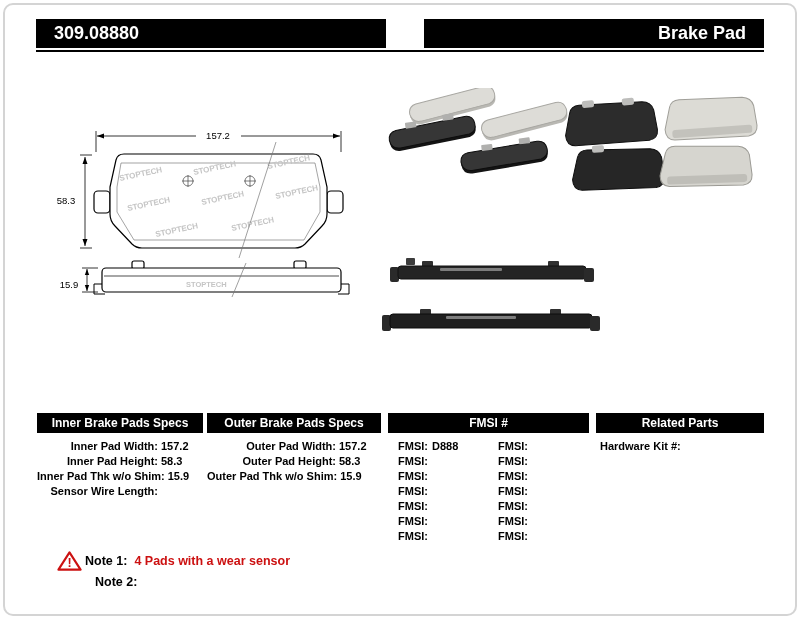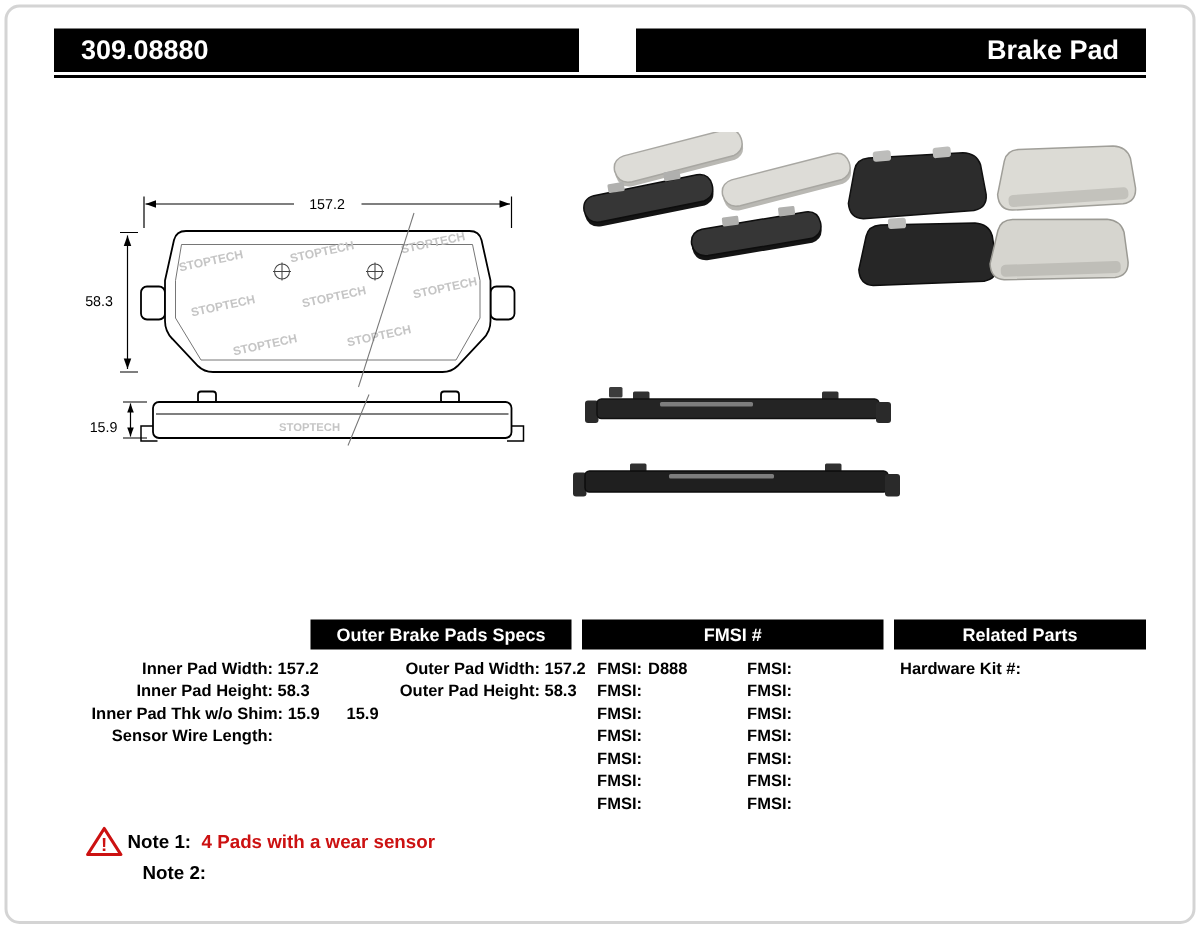--- a/index.html
+++ b/index.html
@@ -23,21 +23,21 @@
   .thin  { stroke:#000; stroke-width:0.8; fill:none; }
   .pline { stroke:#000; stroke-width:1.2; fill:#fff; }
 
   
   .th { position:absolute; top:413px; height:20px; background:#000; color:#fff;
         font-size:12px; font-weight:bold; text-align:center; line-height:20px; }
   .c1 { left:37px;  width:166px; }
   .c2 { left:207px; width:174px; }
   .c3 { left:388px; width:201px; }
   .c4 { left:596px; width:168px; }
-  .tb { position:absolute; top:437px; font-size:11px; font-weight:bold;margin-left:24px; }
+  .tb { position:absolute; top:437px; font-size:11px; font-weight:bold; }
   .tb.c1 { left:37px;  width:166px; top:439px; }
   .tb.c2 { left:207px; width:174px; top:439px; }
   .fmsi-a { position:absolute; left:390px; width:98px; top:439px; font-size:11px; font-weight:bold; }
   .fmsi-b { position:absolute; left:490px; width:98px; top:439px; font-size:11px; font-weight:bold; }
   .rel    { position:absolute; left:600px; width:164px; top:439px; font-size:11px; font-weight:bold; }
   .spec-row { display:grid; grid-template-columns:1fr 42px; line-height:15px; }
   .spec-row .lbl { text-align:right; padding-right:3px; white-space:nowrap; }
   .spec-row .val { text-align:left; white-space:nowrap; }
   .fmsi-row { display:grid; grid-template-columns:38px 1fr; line-height:15px; }
   .fmsi-row .lbl { text-align:right; }
@@ -199,20 +199,21 @@
         <rect x="30" y="-5" width="11" height="6" rx="1" fill="#303030"></rect>
         <rect x="160" y="-5" width="11" height="6" rx="1" fill="#303030"></rect>
         <rect x="-8" y="1" width="9" height="16" rx="2" fill="#2a2a2a"></rect>
         <rect x="0" y="0" width="202" height="14" rx="3" fill="#1f1f1f" stroke="#0c0c0c"></rect>
         <rect x="56" y="2" width="70" height="3" rx="1" fill="#7d7d7d"></rect>
         <rect x="200" y="2" width="10" height="15" rx="2" fill="#2a2a2a"></rect>
       </g>
     </g>
   </svg>
 
+  <div class="th c1">Inner Brake Pads Specs</div>
   <div class="th c2">Outer Brake Pads Specs</div>
   <div class="th c3">FMSI #</div>
   <div class="th c4">Related Parts</div>
 
   <div class="tb c1">
     <div class="spec-row">
       <span class="lbl">Inner Pad Width:</span>
       <span class="val">157.2</span>
     </div>
     <div class="spec-row">
@@ -232,20 +233,21 @@
   <div class="tb c2">
     <div class="spec-row">
       <span class="lbl">Outer Pad Width:</span>
       <span class="val">157.2</span>
     </div>
     <div class="spec-row">
       <span class="lbl">Outer Pad Height:</span>
       <span class="val">58.3</span>
     </div>
     <div class="spec-row">
+      <span class="lbl">Outer Pad Thk w/o Shim:</span>
       <span class="val">15.9</span>
     </div>
   </div>
 
   <div class="fmsi-a">
     <div class="fmsi-row">
       <span class="lbl">FMSI:</span>
       <span class="val">D888</span>
     </div>
     <div class="fmsi-row">

